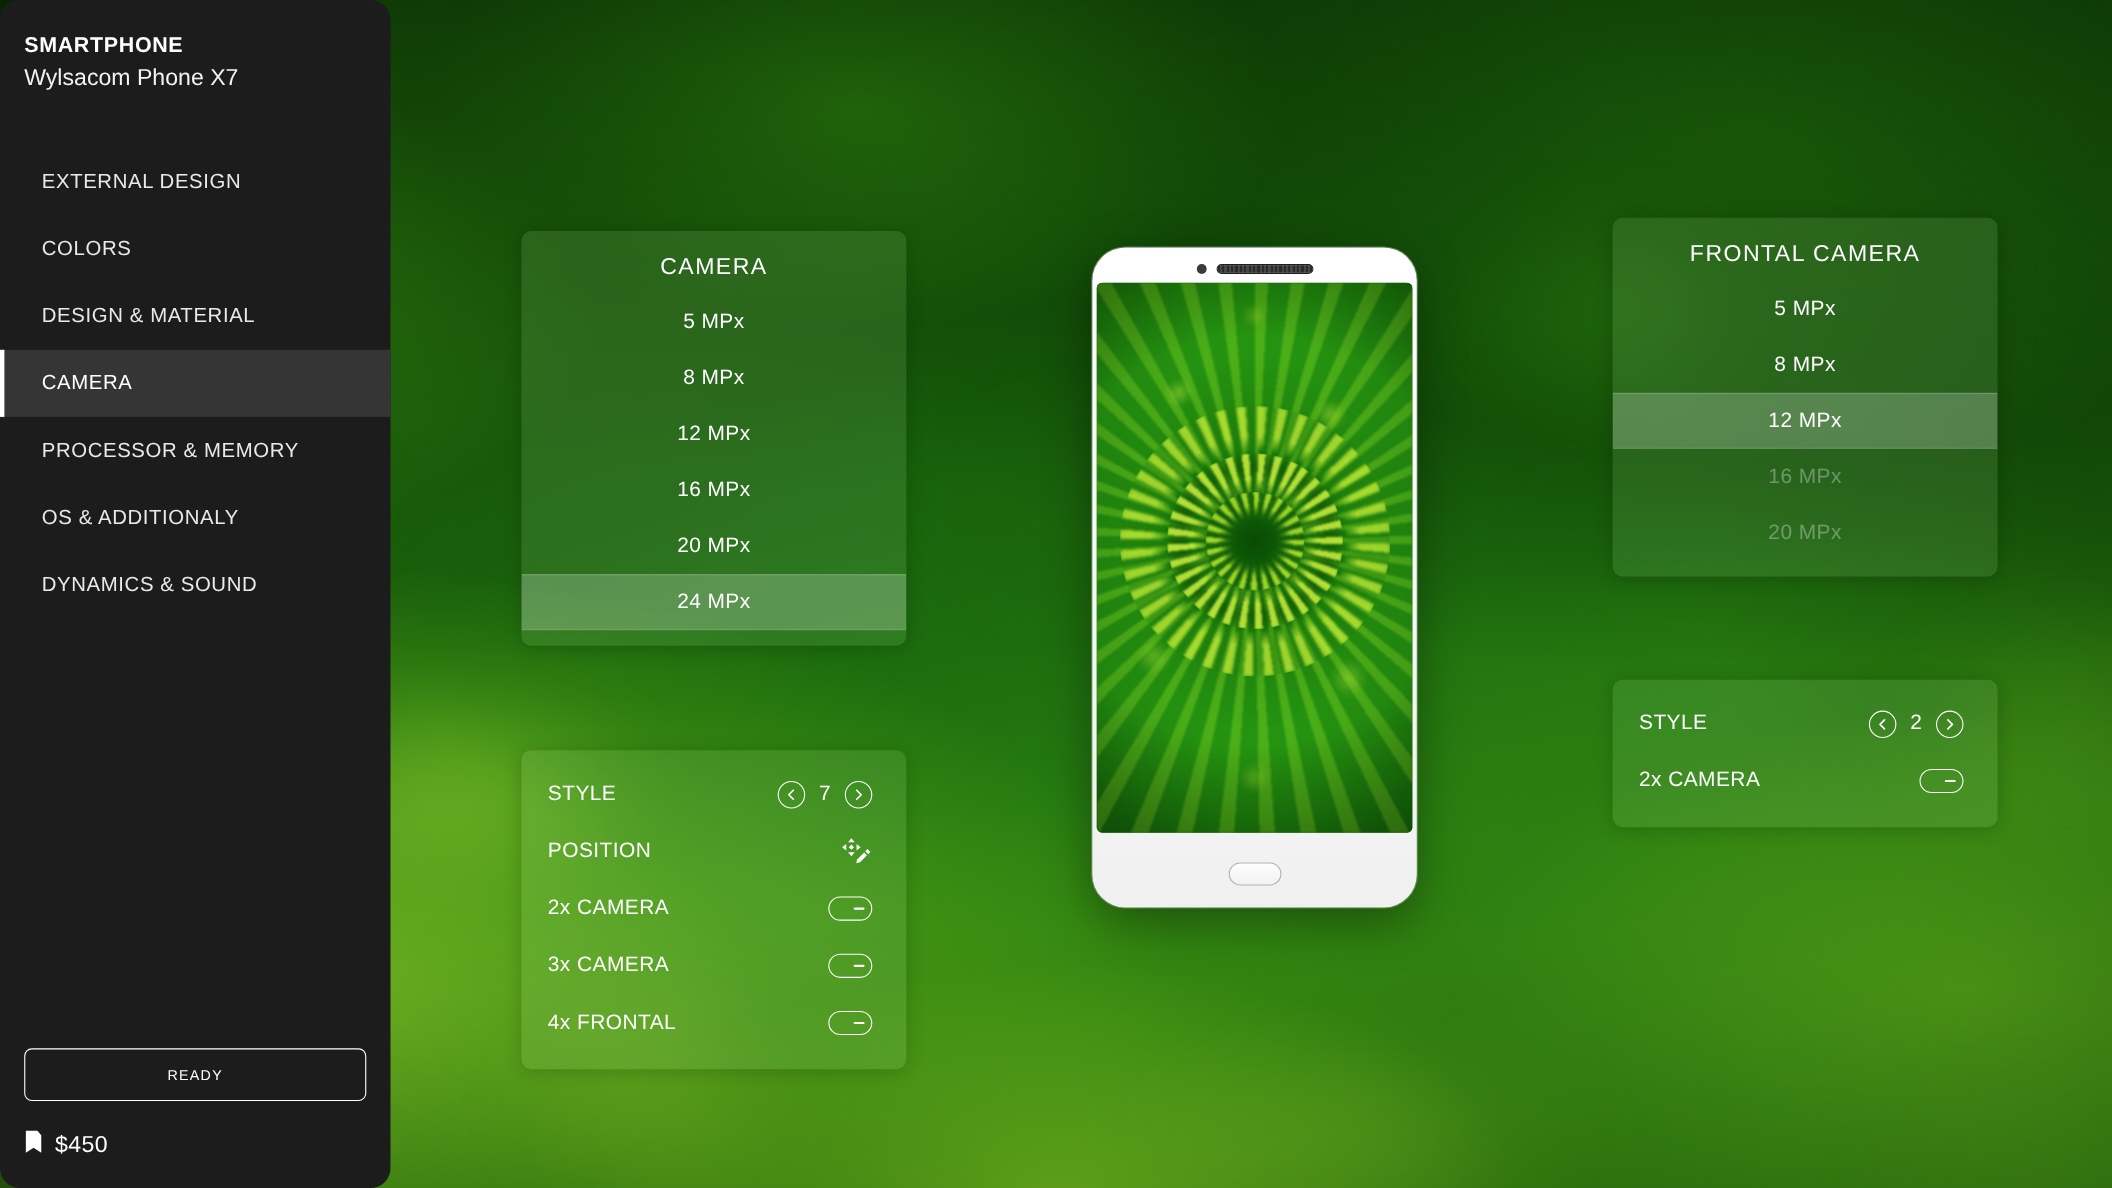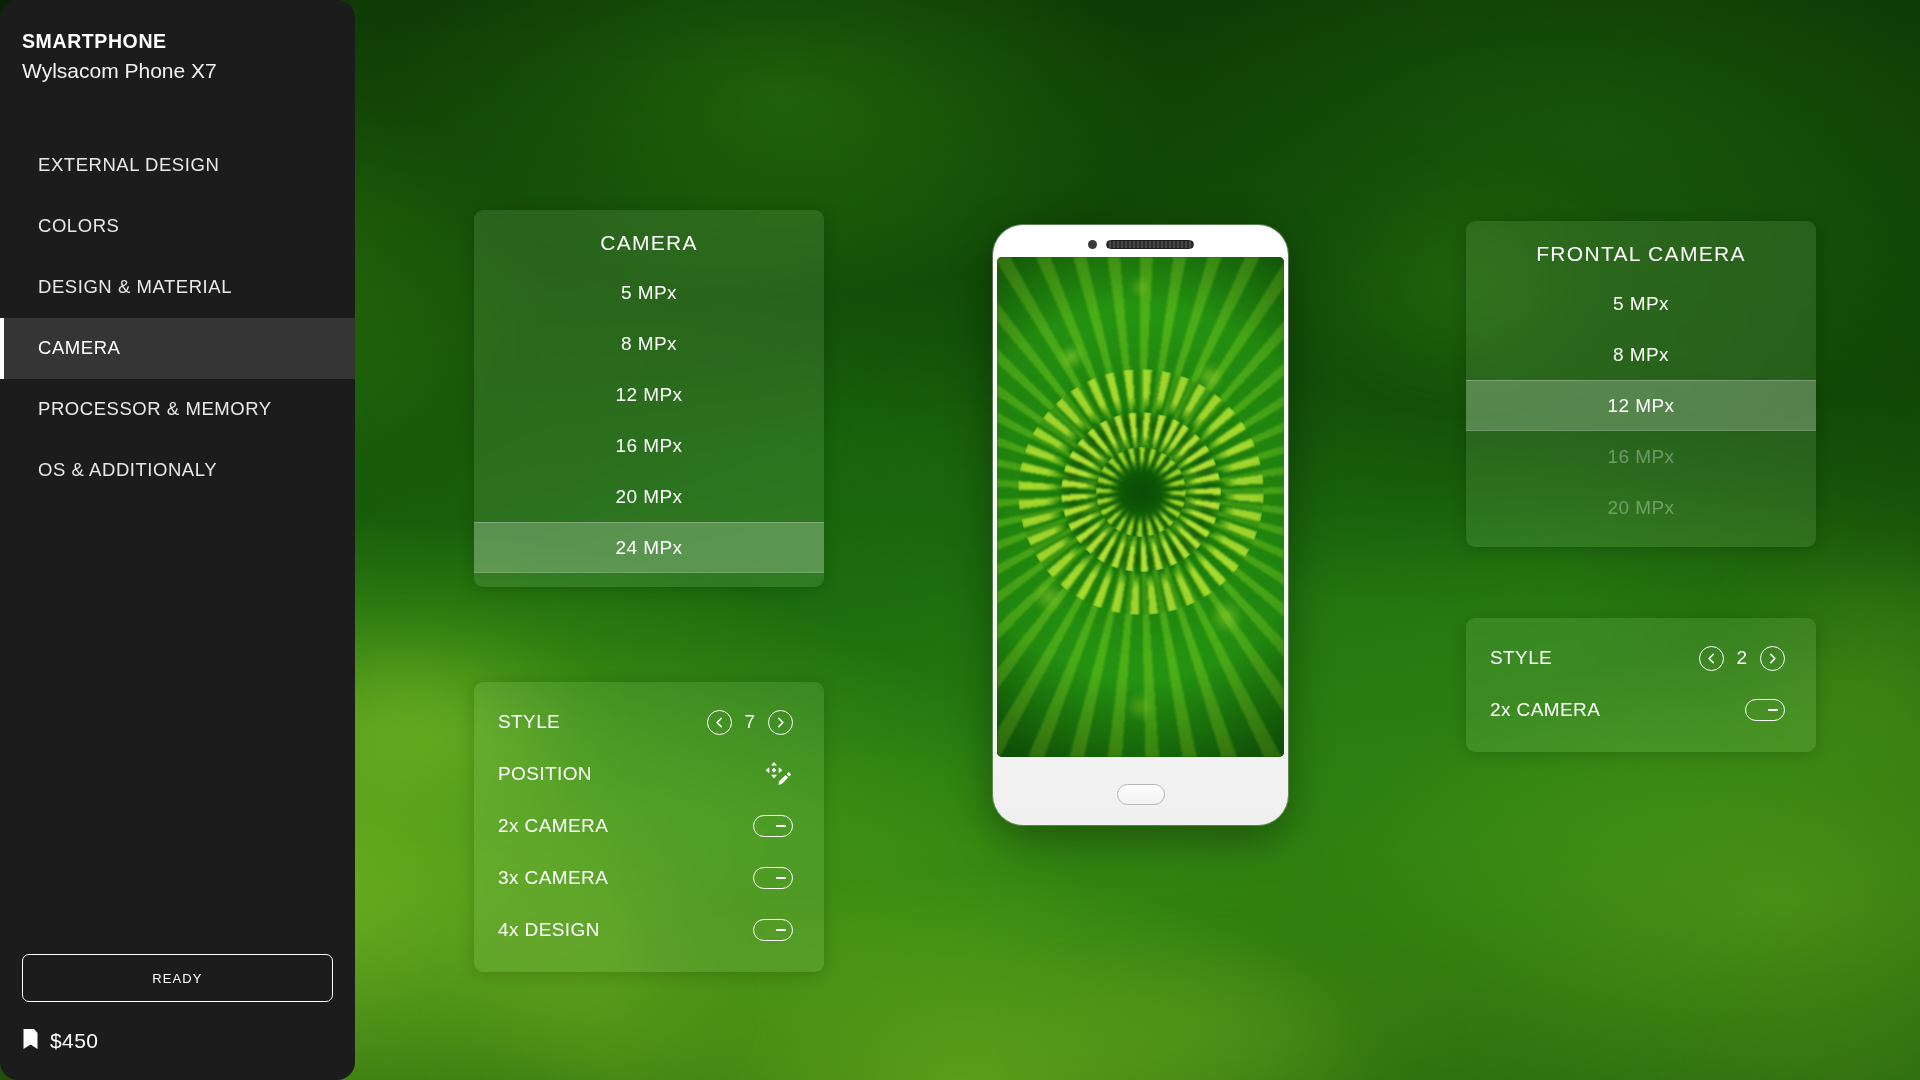--- a/index.html
+++ b/index.html
@@ -396,20 +396,23 @@
           <span>DESIGN &amp; MATERIAL</span>
         </div>
         <div class="nav-item active">
           <span>CAMERA</span>
         </div>
         <div class="nav-item">
           <span>PROCESSOR &amp; MEMORY</span>
         </div>
         <div class="nav-item">
           <span>OS &amp; ADDITIONALY</span>
+        </div>
+        <div class="nav-item">
+          <span>DYNAMICS &amp; SOUND</span>
         </div>
       </nav>
 
     <div class="sidebar-footer">
       <button class="ready-btn">READY</button>
       <div class="price-row">
         <span>
           <svg width="17" height="22" viewBox="0 0 17 22">
             <path d="M1.5 1 H12 L15.5 5 V21 L8.5 16.5 L1.5 21 Z" fill="#ffffff"></path>
           </svg>
@@ -469,28 +472,28 @@
     <div id="camera-toggles">
         <div class="srow">
           <span class="srow-label">2x CAMERA</span>
           <span class="toggle"></span>
         </div>
         <div class="srow">
           <span class="srow-label">3x CAMERA</span>
           <span class="toggle"></span>
         </div>
         <div class="srow">
-          <span class="srow-label">4x DESIGN</span>
+          <span class="srow-label">4x FRONTAL</span>
           <span class="toggle"></span>
         </div>
       </div>
     <div style="height:16px"></div>
   </section>
 
-  <section class="panel" style="left:1466px; top:221px; width:350px;">
+  <section class="panel" style="left:1466px; top:198px; width:350px;">
     <div class="panel-title">FRONTAL CAMERA</div>
     <div id="frontal-options">
         <div class="opt">5 MPx</div>
         <div class="opt">8 MPx</div>
         <div class="opt selected">12 MPx</div>
         <div class="opt disabled">16 MPx</div>
         <div class="opt disabled">20 MPx</div>
       </div>
     <div class="panel-pad-bottom"></div>
   </section>

